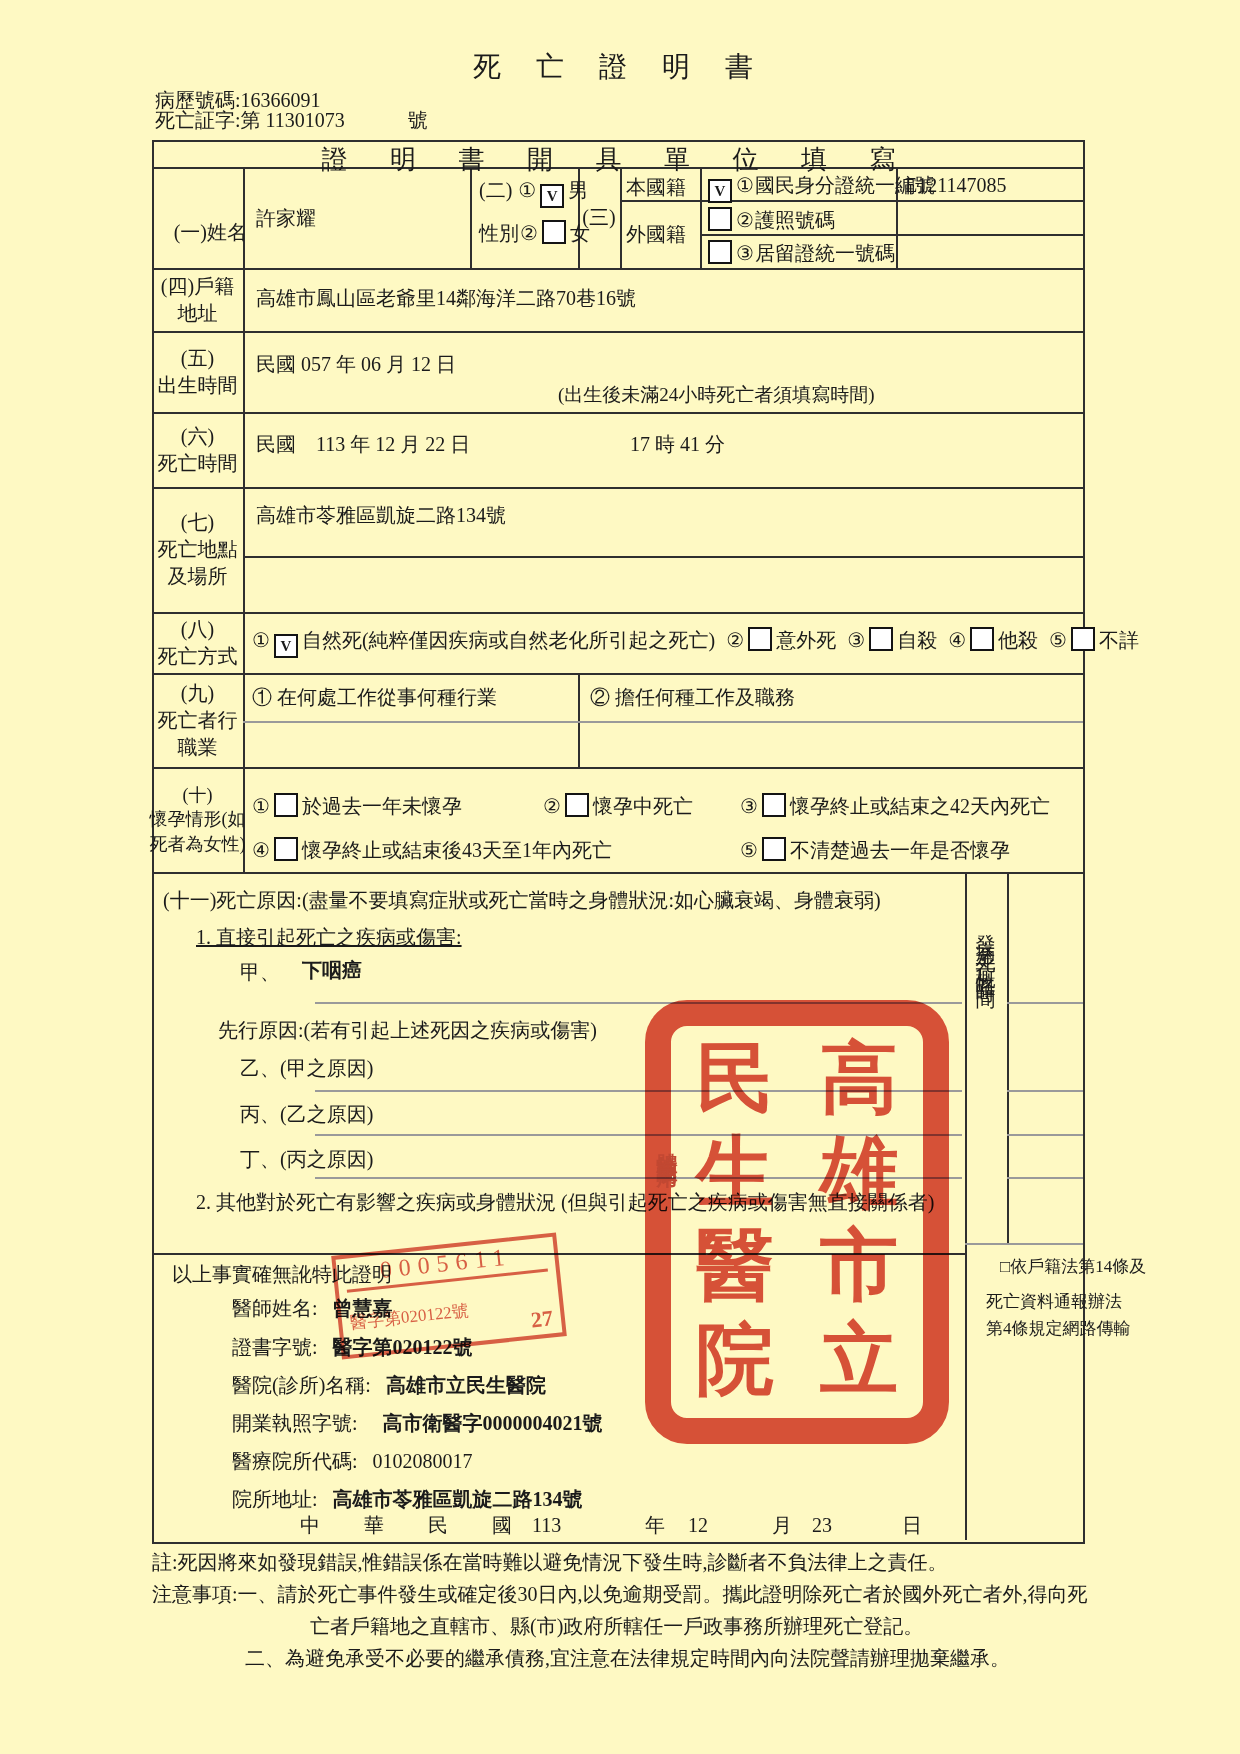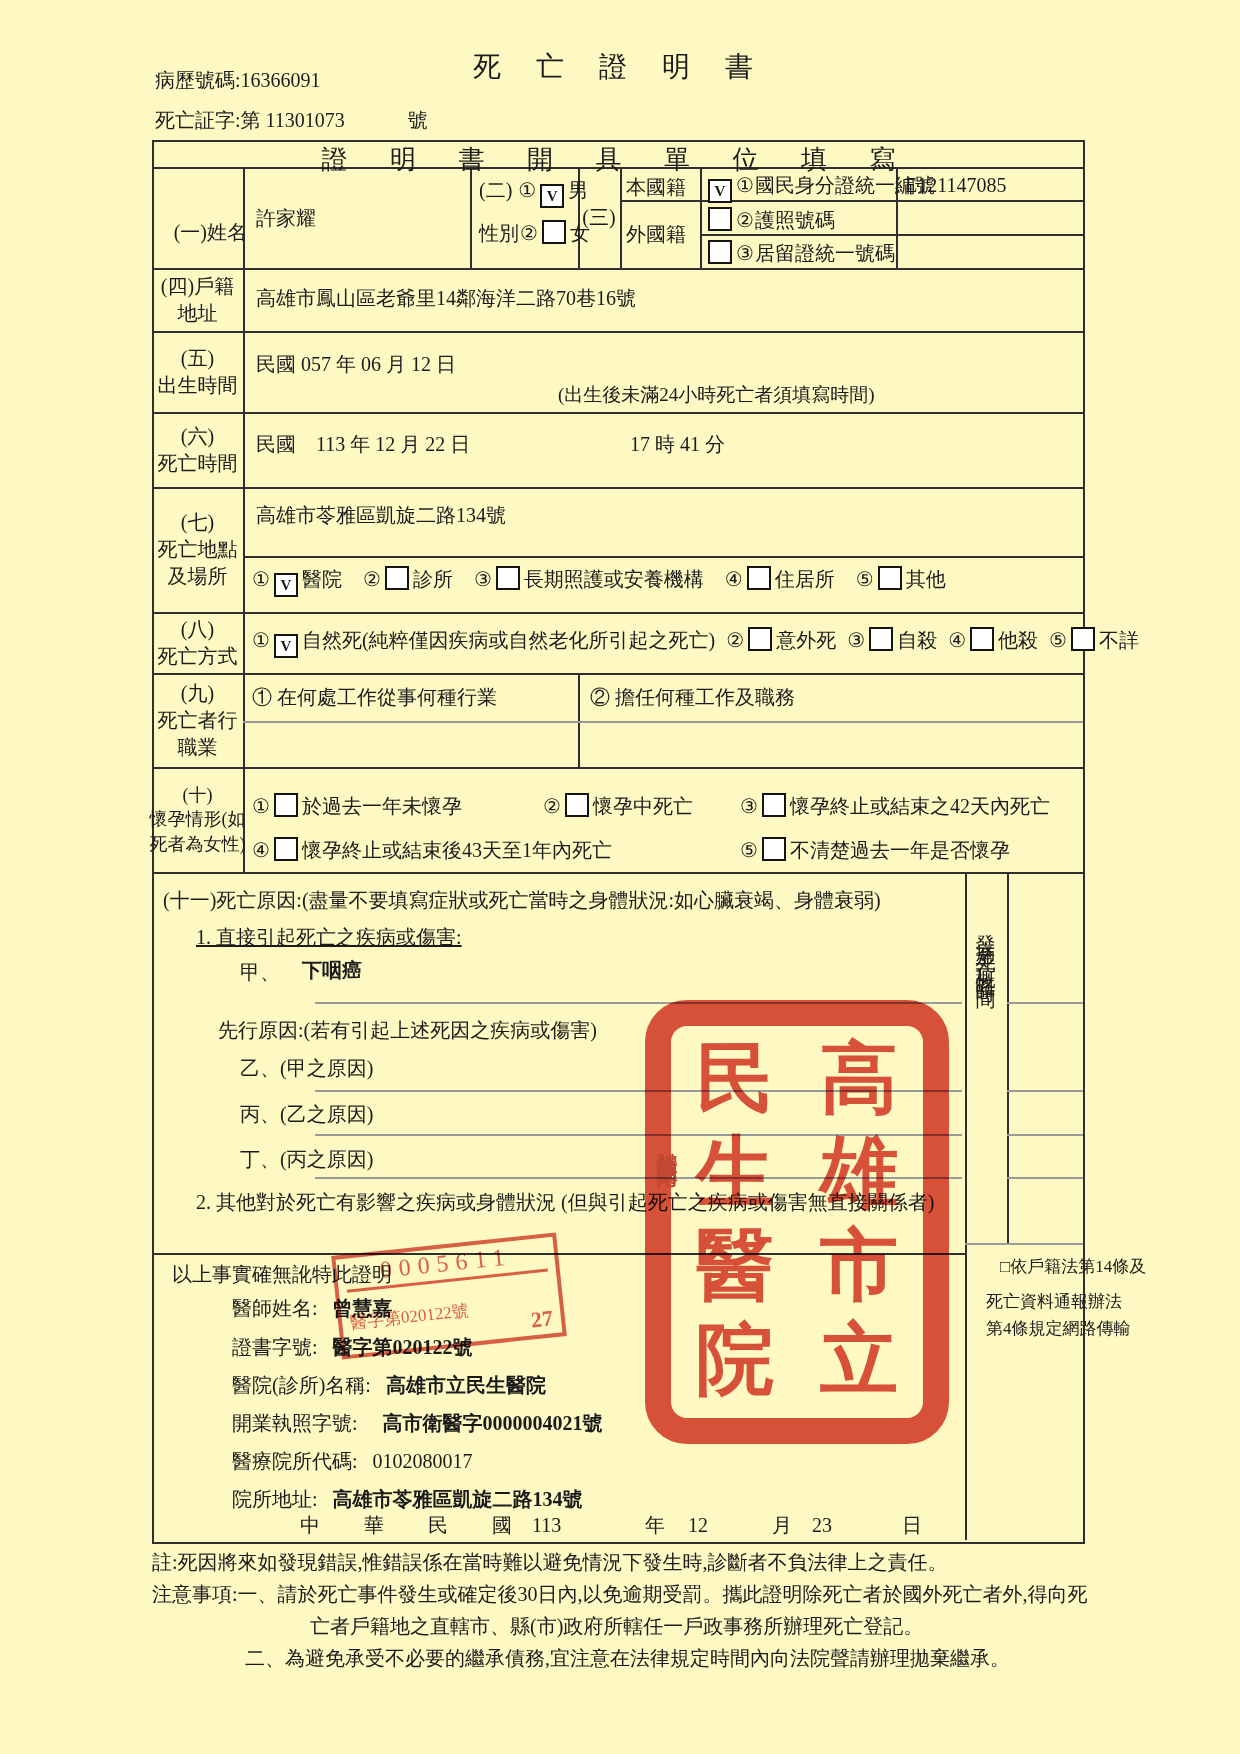--- a/index.html
+++ b/index.html
@@ -37,21 +37,21 @@
   .stamp .l1{font-size:24px;letter-spacing:7px;text-align:center;border-bottom:3px solid #cf3a2e;padding-bottom:2px;}
   .stamp .l2{font-size:17px;text-align:left;}
   .stamp .l3{font-size:22px;text-align:right;font-weight:bold;margin-top:-26px;}
 </style>
 </head>
 <body>
 
 <div class="sheet">
 
   <div class="abs title" style="left:0;top:48px;width:1240px;text-align:center;">死 亡 證 明 書</div>
-  <div class="abs t20" style="left:155px;top:68px;">
+  <div class="abs t20" style="left:155px;top:88px;">
     <span>病歷號碼:</span><span>16366091</span>
   </div>
   <div class="abs t20" style="left:155px;top:108px;">
     <span>死亡証字:第</span>
     <span>11301073</span>
     <span style="margin-left:58px;">號</span>
   </div>
 
   <div class="abs" style="left:152px;top:140px;width:929px;height:1400px;border:2px solid #2f2f2f;"></div>
 
@@ -144,27 +144,20 @@
   </div>
   <div class="abs t20" style="left:256px;top:432px;">民國　113 年 12 月 22 日</div>
   <div class="abs t20" style="left:630px;top:432px;">17 時 41 分</div>
 
   <div class="abs lblcol" style="left:152px;top:487px;width:91px;height:125px;">
     <span>(七)</span>
     <span>死亡地點</span>
     <span>及場所</span>
   </div>
   <div class="abs t20" style="left:256px;top:503px;">高雄市苓雅區凱旋二路134號</div>
-  <div class="abs t20" style="left:252px;top:566px;">
-    <span class="no">①</span><span class="cb">V</span><span>醫院</span>
-    <span class="no" style="margin-left:16px;">②</span><span class="cb"></span><span>診所</span>
-    <span class="no" style="margin-left:16px;">③</span><span class="cb"></span><span>長期照護或安養機構</span>
-    <span class="no" style="margin-left:16px;">④</span><span class="cb"></span><span>住居所</span>
-    <span class="no" style="margin-left:16px;">⑤</span><span class="cb"></span><span>其他</span>
-  </div>
 
   <div class="abs lblcol" style="left:152px;top:612px;width:91px;height:61px;">
     <span>(八)</span>
     <span>死亡方式</span>
   </div>
   <div class="abs t20" style="left:252px;top:627px;">
     <span class="no">①</span><span class="cb">V</span><span>自然死(純粹僅因疾病或自然老化所引起之死亡)</span>
     <span class="no" style="margin-left:6px;">②</span><span class="cb"></span><span>意外死</span>
     <span class="no" style="margin-left:6px;">③</span><span class="cb"></span><span>自殺</span>
     <span class="no" style="margin-left:6px;">④</span><span class="cb"></span><span>他殺</span>

